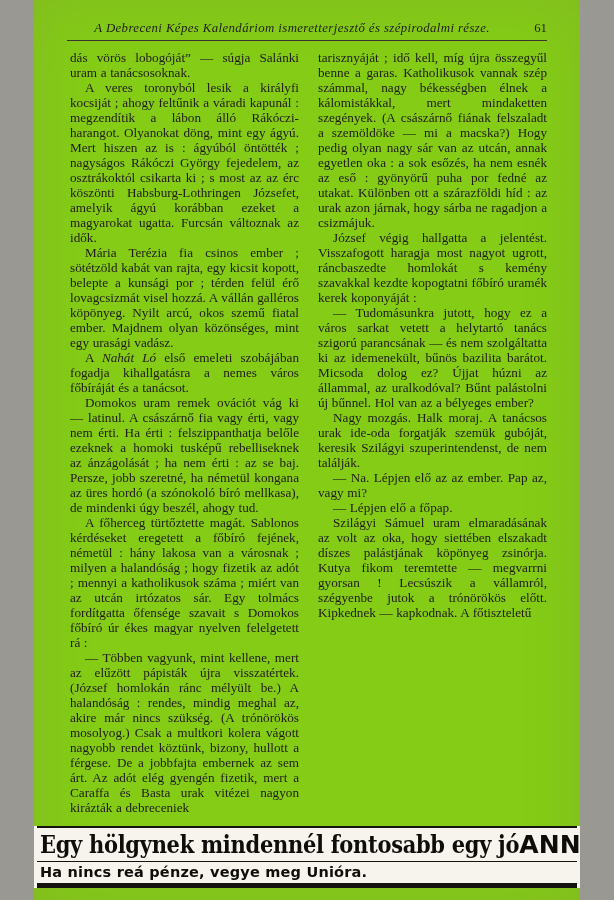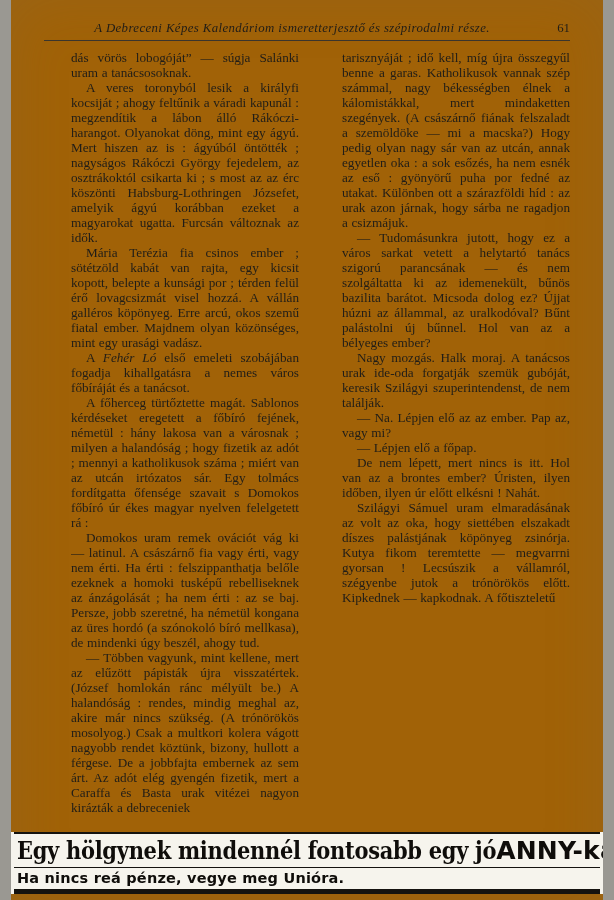--- a/index.html
+++ b/index.html
@@ -1,22 +1,22 @@
 <!DOCTYPE html>
 <html lang="hu"><head>
 <meta charset="utf-8">
 <style>
   * { margin: 0; padding: 0; box-sizing: border-box; }
   html, body { background: #9a9892; }
   .page {
     position: relative;
-    width: 592px;
+    width: 546px;
     height: 900px;
     margin: 0 auto;
-    background: #a16207;
+    background: #84cc16;
     color: #201d18;
     font-family: "Liberation Serif", "DejaVu Serif", serif;
     overflow: hidden;
     box-shadow: inset 0 0 60px rgba(120,110,90,0.18);
   }
   .page-header {
     position: absolute;
     top: 21px; left: 36px; right: 33px;
     display: flex;
     align-items: baseline;
@@ -45,29 +45,28 @@
   }
   .column {
     flex: 1;
     min-width: 0;
     font-size: 13.2px;
     line-height: 15px;
     text-align: justify;
     word-spacing: 0.3px;
     hyphens: auto;
     overflow: hidden;
-    margin-left: 24px;
   }
   .para { text-indent: 0; }
   .para.indent { text-indent: 15px; }
   .italic { font-style: italic; }
 
   .ad {
     position: absolute;
-    left: 0; right: 0; bottom: 6px;
+    left: 0; right: 0; bottom: 12px;
     height: 62px;
     display: flex;
     flex-direction: column;
     background: #f6f4ed;
   }
   .ad-rule { margin: 0 3px; background: #15130f; }
   .ad-rule.thin { height: 2px; }
   .ad-rule.mid { height: 1px; }
   .ad-rule.thick { height: 5px; }
   .ad-line1 {
@@ -116,33 +115,33 @@
     <span class="running-title">A Debreceni Képes Kalendáriom ismeretterjesztő és szépirodalmi része.</span>
     <span class="page-number">61</span>
   </header>
 
   <div class="header-rule"></div>
 
   <main class="text-body">
     <section class="column" id="col-left">
         <p class="para"><span>dás vörös lobogóját” — súgja Salánki uram a tanácsosoknak.</span></p>
         <p class="para indent"><span>A veres toronyból lesik a királyfi kocsiját ; ahogy feltűnik a váradi kapunál : megzendítik a lábon álló Rákóczi-harangot. Olyanokat döng, mint egy ágyú. Mert hiszen az is : ágyúból öntötték ; nagyságos Rákóczi György fejedelem, az osztrákoktól csikarta ki ; s most az az érc köszönti Habsburg-Lothringen Józsefet, amelyik ágyú korábban ezeket a magyarokat ugatta. Furcsán változnak az idők.</span></p>
-        <p class="para indent"><span>Mária Terézia fia csinos ember ; sötétzöld kabát van rajta, egy kicsit kopott, belepte a kunsági por ; térden felül érő lovagcsizmát visel hozzá. A vállán galléros köpönyeg. Erre arcú, okos szemű fiatal ember. Majdnem olyan közönséges, mint egy urasági vadász.</span></p>
-        <p class="para indent"><span>A </span><span class="italic">Fehér Ló</span><span> első emeleti szobájában fogadja kihallgatásra a nemes város főbíráját és a tanácsot.</span></p>
+        <p class="para indent"><span>Mária Terézia fia csinos ember ; sötétzöld kabát van rajta, egy kicsit kopott, belepte a kunsági por ; térden felül érő lovagcsizmát visel hozzá. A vállán galléros köpönyeg. Nyilt arcú, okos szemű fiatal ember. Majdnem olyan közönséges, mint egy urasági vadász.</span></p>
+        <p class="para indent"><span>A </span><span class="italic">Nahát Ló</span><span> első emeleti szobájában fogadja kihallgatásra a nemes város főbíráját és a tanácsot.</span></p>
+        <p class="para indent"><span>Domokos uram remek ovációt vág ki — latinul. A császárnő fia vagy érti, vagy nem érti. Ha érti : felszippanthatja belőle ezeknek a homoki tusképű rebelliseknek az ánzágolását ; ha nem érti : az se baj. Persze, jobb szeretné, ha németül kongana az üres hordó (a szónokoló bíró mellkasa), de mindenki úgy beszél, ahogy tud.</span></p>
         <p class="para indent"><span>A főherceg türtőztette magát. Sablonos kérdéseket eregetett a főbíró fejének, németül : hány lakosa van a városnak ; milyen a halandóság ; hogy fizetik az adót ; mennyi a katholikusok száma ; miért van az utcán irtózatos sár. Egy tolmács fordítgatta őfensége szavait s Domokos főbíró úr ékes magyar nyelven felelgetett rá :</span></p>
-        <p class="para indent"><span>Domokos uram remek ovációt vág ki — latinul. A császárnő fia vagy érti, vagy nem érti. Ha érti : felszippanthatja belőle ezeknek a homoki tusképű rebelliseknek az ánzágolását ; ha nem érti : az se baj. Persze, jobb szeretné, ha németül kongana az üres hordó (a szónokoló bíró mellkasa), de mindenki úgy beszél, ahogy tud.</span></p>
         <p class="para indent"><span>— Többen vagyunk, mint kellene, mert az elűzött pápisták újra visszatértek. (József homlokán ránc mélyült be.) A halandóság : rendes, mindig meghal az, akire már nincs szükség. (A trónörökös mosolyog.) Csak a multkori kolera vágott nagyobb rendet köztünk, bizony, hullott a férgese. De a jobbfajta embernek az sem árt. Az adót elég gyengén fizetik, mert a Caraffa és Basta urak vitézei nagyon kirázták a debreceniek</span></p>
       </section>
     <section class="column" id="col-right">
         <p class="para"><span>tarisznyáját ; idő kell, míg újra összegyűl benne a garas. Katholikusok vannak szép számmal, nagy békességben élnek a kálomistákkal, mert mindaketten szegények. (A császárnő fiának felszaladt a szemöldöke — mi a macska?) Hogy pedig olyan nagy sár van az utcán, annak egyetlen oka : a sok esőzés, ha nem esnék az eső : gyönyörű puha por fedné az utakat. Különben ott a szárazföldi híd : az urak azon járnak, hogy sárba ne ragadjon a csizmájuk.</span></p>
+        <p class="para indent"><span>József végig hallgatta a jelentést. Visszafogott haragja most nagyot ugrott, ráncbaszedte homlokát s kemény szavakkal kezdte kopogtatni főbíró uramék kerek koponyáját :</span></p>
         <p class="para indent"><span>— Tudomásunkra jutott, hogy ez a város sarkat vetett a helytartó tanács szigorú parancsának — és nem szolgáltatta ki az idemenekült, bűnös bazilita barátot. Micsoda dolog ez? Újjat húzni az állammal, az uralkodóval? Bűnt palástolni új bűnnel. Hol van az a bélyeges ember?</span></p>
         <p class="para indent"><span>Nagy mozgás. Halk moraj. A tanácsos urak ide-oda forgatják szemük gubóját, keresik Szilágyi szuperintendenst, de nem találják.</span></p>
         <p class="para indent"><span>— Na. Lépjen elő az az ember. Pap az, vagy mi?</span></p>
         <p class="para indent"><span>— Lépjen elő a főpap.</span></p>
-        <p class="para indent"><span>De nem lépett, mert nincs is itt. Hol van az a brontes ember? Úristen, ilyen időben, ilyen úr előtt elkésni ! Nahát.</span></p>
         <p class="para indent"><span>Szilágyi Sámuel uram elmaradásának az volt az oka, hogy siettében elszakadt díszes palástjának köpönyeg zsinórja. Kutya fikom teremtette — megvarrni gyorsan ! Lecsúszik a vállamról, szégyenbe jutok a trónörökös előtt. Kipkednek — kapkodnak. A főtiszteletű</span></p>
       </section>
   </main>
 
   <footer class="ad">
     <div class="ad-rule thin"></div>
     <div class="ad-line1">
       <span class="ad-heavy">Egy hölgynek mindennél fontosabb egy jó</span>
       <span class="ad-brand">ANNY-kalap.</span>
     </div>

